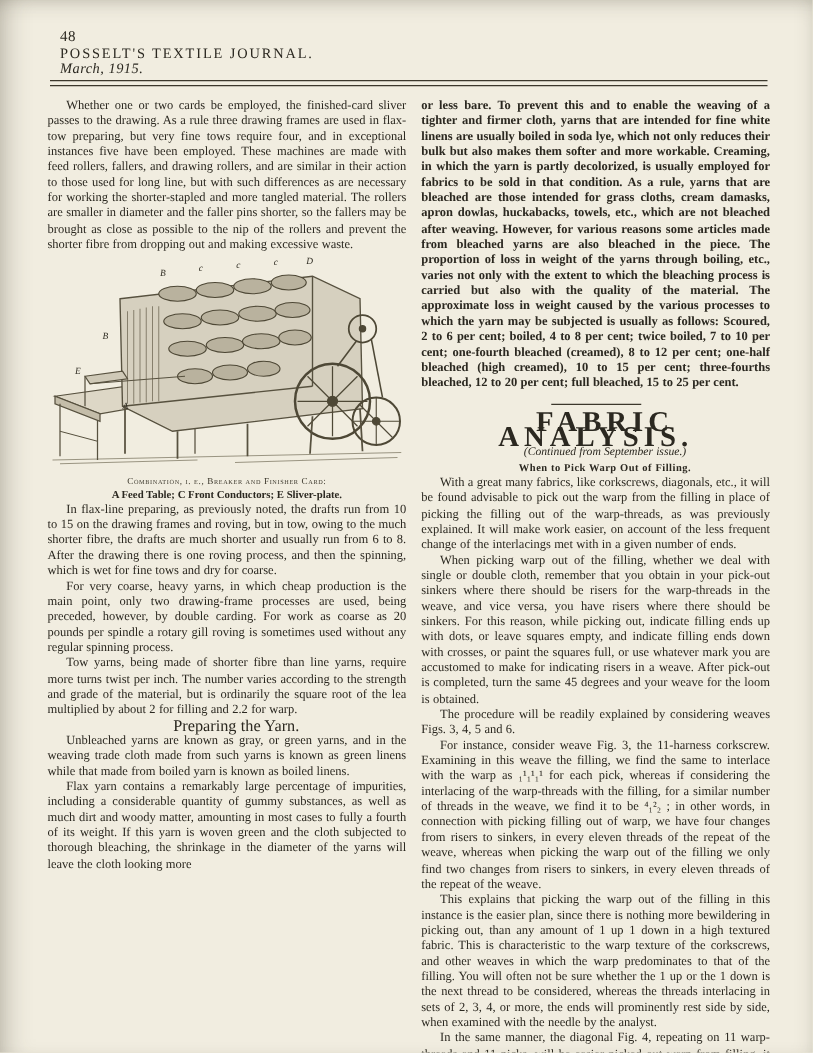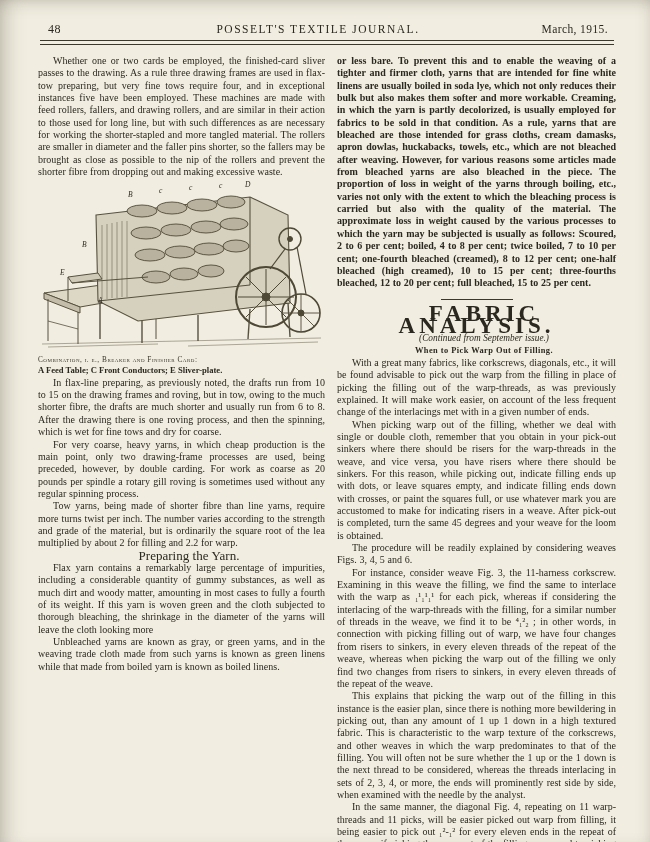--- a/index.html
+++ b/index.html
@@ -13,37 +13,38 @@
     position:relative;width:650px;height:842px;
     background:#f1ede0;
     box-shadow:inset 18px 0 22px -16px rgba(60,55,40,.35), inset -10px 0 18px -14px rgba(60,55,40,.25), inset 0 14px 18px -14px rgba(60,55,40,.25);
     box-sizing:border-box;
     padding:22px 34px 0 38px;
   }
   .running-head{
     display:flex;align-items:baseline;
     font-size:11.5px;letter-spacing:.4px;
     padding:0 8px 3px 10px;
+    flex-direction:column;
   }
   .running-head .pageno{width:90px;font-size:12px;}
   .running-head .jtitle{flex:1;text-align:center;letter-spacing:1.5px;}
-  .running-head .jdate{width:110px;text-align:right;}
+  .running-head .jdate{width:110px;font-style:italic;}
   .head-rule{
     height:3px;margin:0 2px 10px 2px;
     border-top:1.4px solid #3c382c;border-bottom:1px solid #3c382c;
   }
   .columns{display:flex;gap:12px;}
   .col{width:287px;text-align:justify;font-size:10px;line-height:12.35px;}
   .col p{margin:0;text-indent:15px;word-spacing:.2px;}
   .col p.noindent{text-indent:0;font-weight:bold;}
   .sect-head{
     margin:1px 0 1px 0;text-align:center;font-size:13px;font-weight:normal;text-indent:0;
   }
   figure{margin:3px 0 2px 0;}
-  figcaption{text-align:left;line-height:10px;margin-top:2px;}
+  figcaption{text-align:center;line-height:10px;margin-top:2px;}
   .cap1{font-size:7.3px;letter-spacing:.5px;font-variant:small-caps;color:#3a362a;}
   .cap2{font-size:8.6px;font-weight:bold;}
   .article-divider{
     width:72px;border:none;border-top:1px solid #3c382c;margin:9px auto 8px auto;
   }
   .article-title{
     margin:2px 0 3px 0;text-align:center;
     font-size:23px;font-weight:bold;letter-spacing:4px;text-indent:0;
   }
   .article-sub{
@@ -176,22 +177,22 @@
           <div class="cap2">A Feed Table; C Front Conductors; E Sliver-plate.</div>
         </figcaption>
       </figure>
 
       <p>In flax-line preparing, as previously noted, the drafts run from 10 to 15 on the drawing frames and roving, but in tow, owing to the much shorter fibre, the drafts are much shorter and usually run from 6 to 8.  After the drawing there is one roving process, and then the spinning, which is wet for fine tows and dry for coarse.</p>
       <p>For very coarse, heavy yarns, in which cheap production is the main point, only two drawing-frame processes are used, being preceded, however, by double carding.  For work as coarse as 20 pounds per spindle a rotary gill roving is sometimes used without any regular spinning process.</p>
       <p>Tow yarns, being made of shorter fibre than line yarns, require more turns twist per inch.  The number varies according to the strength and grade of the material, but is ordinarily the square root of the lea multiplied by about 2 for filling and 2.2 for warp.</p>
 
       <p class="sect-head">Preparing the Yarn.</p>
 
+      <p>Unbleached yarns are known as gray, or green yarns, and in the weaving trade cloth made from such yarns is known as green linens while that made from boiled yarn is known as boiled linens.</p>
       <p>Flax yarn contains a remarkably large percentage of impurities, including a considerable quantity of gummy substances, as well as much dirt and woody matter, amounting in most cases to fully a fourth of its weight.  If this yarn is woven green and the cloth subjected to thorough bleaching, the shrinkage in the diameter of the yarns will leave the cloth looking more</p>
-      <p>Unbleached yarns are known as gray, or green yarns, and in the weaving trade cloth made from such yarns is known as green linens while that made from boiled yarn is known as boiled linens.</p>
     </div>
 
     <div class="col">
       <p class="noindent">or less bare.  To prevent this and to enable the weaving of a tighter and firmer cloth, yarns that are intended for fine white linens are usually boiled in soda lye, which not only reduces their bulk but also makes them softer and more workable.  Creaming, in which the yarn is partly decolorized, is usually employed for fabrics to be sold in that condition.  As a rule, yarns that are bleached are those intended for grass cloths, cream damasks, apron dowlas, huckabacks, towels, etc., which are not bleached after weaving.  However, for various reasons some articles made from bleached yarns are also bleached in the piece.  The proportion of loss in weight of the yarns through boiling, etc., varies not only with the extent to which the bleaching process is carried but also with the quality of the material.  The approximate loss in weight caused by the various processes to which the yarn may be subjected is usually as follows: Scoured, 2 to 6 per cent; boiled, 4 to 8 per cent; twice boiled, 7 to 10 per cent; one-fourth bleached (creamed), 8 to 12 per cent; one-half bleached (high creamed), 10 to 15 per cent; three-fourths bleached, 12 to 20 per cent; full bleached, 15 to 25 per cent.</p>
 
       <hr class="article-divider">
 
       <p class="article-title">FABRIC ANALYSIS.</p>
       <p class="article-sub">(Continued from September issue.)</p>
       <p class="article-sect">When to Pick Warp Out of Filling.</p>

